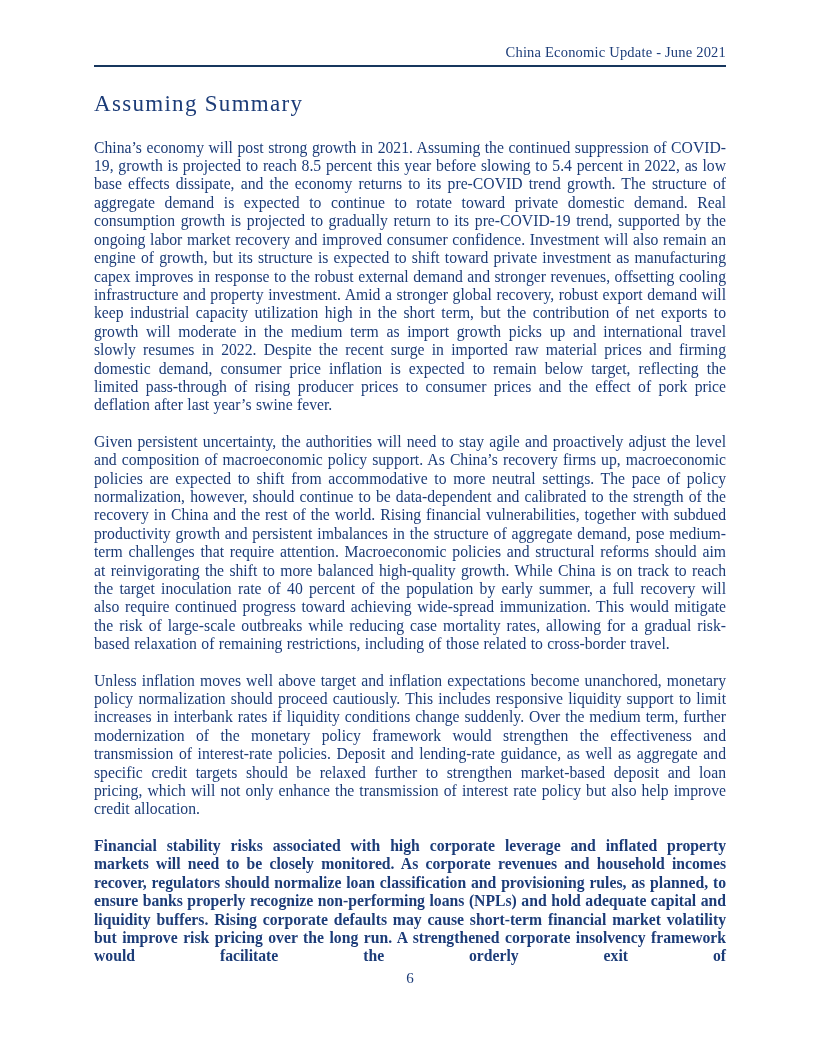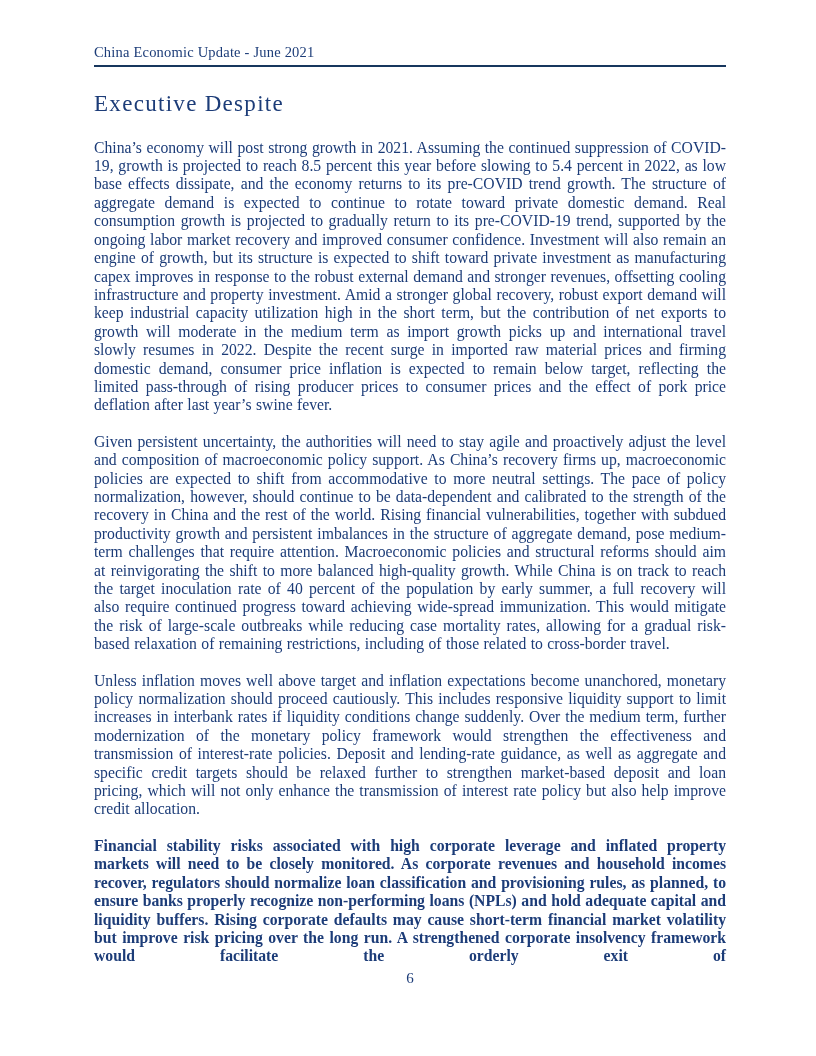--- a/index.html
+++ b/index.html
@@ -20,20 +20,21 @@
     width:816px;height:1056px;
     padding:45px 90px 0 94px;
     position:relative;
   }
   .doc-header{
     font-size:14.5px;
     line-height:1.05;
     padding-bottom:5px;
     border-bottom:2.5px solid var(--rule);
     letter-spacing:0.2px;
+    text-align:right;
   }
   .doc-title{
     font-size:23px;
     font-weight:normal;
     letter-spacing:1.3px;
     margin:24px 0 0 0;
     line-height:1.15;
   }
   .doc-body{
     margin-top:21px;
@@ -60,21 +61,21 @@
 </style>
 </head>
 <body>
 
 <div class="page">
 
   <header class="doc-header">
     <span>China Economic Update - June 2021</span>
   </header>
 
-  <h1 class="doc-title">Executive Despite</h1>
+  <h1 class="doc-title">Assuming Summary</h1>
 
   <main class="doc-body">
     <p class="para">China’s economy will post strong growth in 2021. Assuming the continued suppression of COVID-19, growth is projected to reach 8.5 percent this year before slowing to 5.4 percent in 2022, as low base effects dissipate, and the economy returns to its pre-COVID trend growth. The structure of aggregate demand is expected to continue to rotate toward private domestic demand. Real consumption growth is projected to gradually return to its pre-COVID-19 trend, supported by the ongoing labor market recovery and improved consumer confidence. Investment will also remain an engine of growth, but its structure is expected to shift toward private investment as manufacturing capex improves in response to the robust external demand and stronger revenues, offsetting cooling infrastructure and property investment. Amid a stronger global recovery, robust export demand will keep industrial capacity utilization high in the short term, but the contribution of net exports to growth will moderate in the medium term as import growth picks up and international travel slowly resumes in 2022. Despite the recent surge in imported raw material prices and firming domestic demand, consumer price inflation is expected to remain below target, reflecting the limited pass-through of rising producer prices to consumer prices and the effect of pork price deflation after last year’s swine fever.</p>
     <p class="para">Given persistent uncertainty, the authorities will need to stay agile and proactively adjust the level and composition of macroeconomic policy support. As China’s recovery firms up, macroeconomic policies are expected to shift from accommodative to more neutral settings. The pace of policy normalization, however, should continue to be data-dependent and calibrated to the strength of the recovery in China and the rest of the world. Rising financial vulnerabilities, together with subdued productivity growth and persistent imbalances in the structure of aggregate demand, pose medium-term challenges that require attention. Macroeconomic policies and structural reforms should aim at reinvigorating the shift to more balanced high-quality growth. While China is on track to reach the target inoculation rate of 40 percent of the population by early summer, a full recovery will also require continued progress toward achieving wide-spread immunization. This would mitigate the risk of large-scale outbreaks while reducing case mortality rates, allowing for a gradual risk-based relaxation of remaining restrictions, including of those related to cross-border travel.</p>
     <p class="para">Unless inflation moves well above target and inflation expectations become unanchored, monetary policy normalization should proceed cautiously. This includes responsive liquidity support to limit increases in interbank rates if liquidity conditions change suddenly. Over the medium term, further modernization of the monetary policy framework would strengthen the effectiveness and transmission of interest-rate policies. Deposit and lending-rate guidance, as well as aggregate and specific credit targets should be relaxed further to strengthen market-based deposit and loan pricing, which will not only enhance the transmission of interest rate policy but also help improve credit allocation.</p>
     <p class="para continued">Financial stability risks associated with high corporate leverage and inflated property markets will need to be closely monitored. As corporate revenues and household incomes recover, regulators should normalize loan classification and provisioning rules, as planned, to ensure banks properly recognize non-performing loans (NPLs) and hold adequate capital and liquidity buffers. Rising corporate defaults may cause short-term financial market volatility but improve risk pricing over the long run. A strengthened corporate insolvency framework would facilitate the orderly exit of</p>
   </main>
 
   <footer class="doc-footer">
     <span>6</span>

